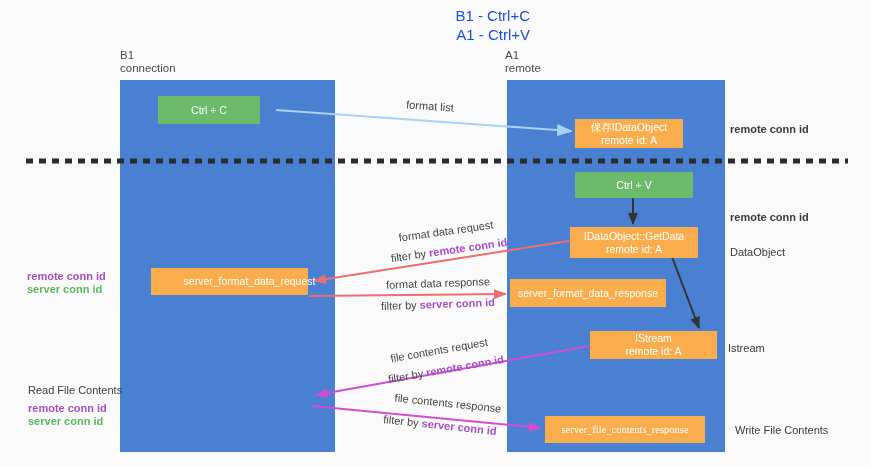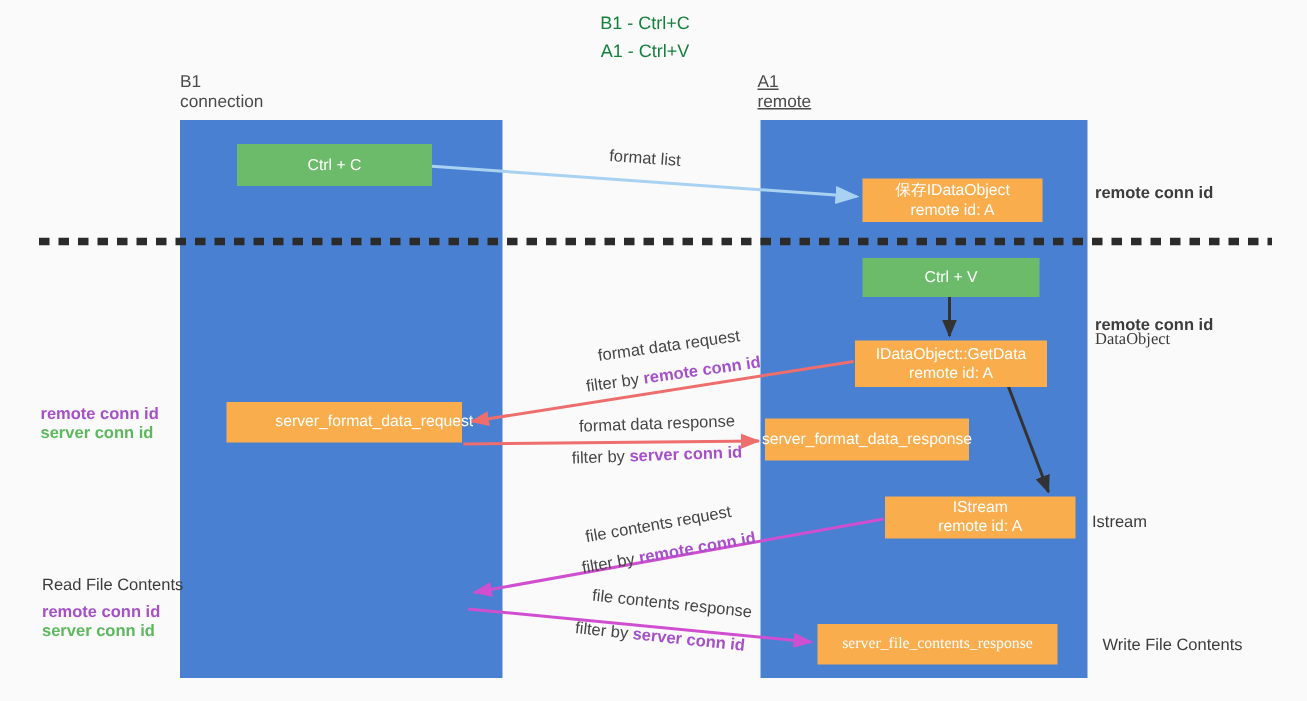--- a/index.html
+++ b/index.html
@@ -1,23 +1,23 @@
 <!DOCTYPE html>
 <html><head>
 <meta charset="utf-8">
 <style>
   html,body{margin:0;padding:0;background:#fafafa;font-family:"Liberation Sans","DejaVu Sans",sans-serif;}
   .stage{position:relative;width:871px;height:467px;background:#fafafa;overflow:hidden;}
   .col{position:absolute;top:80px;height:372px;background:#4a80d2;z-index:1;}
   .col-left{left:120px;width:215px;}
   .col-right{left:507px;width:218px;}
-  .title{position:absolute;left:330px;top:6px;width:200px;text-align:center;color:#15803d;font-size:12px;line-height:19px;z-index:4;}
+  .title{position:absolute;left:330px;top:6px;width:200px;text-align:right;color:#1d4ed8;font-size:15px;line-height:19px;z-index:4;}
   .col-header{position:absolute;top:49px;color:#4a4a4a;font-size:11.5px;line-height:13px;z-index:4;}
   .hdr-left{left:120px;width:195px;}
-  .hdr-right{left:505px;width:222px;text-decoration:underline;}
+  .hdr-right{left:505px;width:222px;}
   svg.overlay{position:absolute;left:0;top:0;z-index:2;pointer-events:none;}
   .node{position:absolute;z-index:3;display:flex;flex-direction:column;align-items:center;justify-content:center;
         color:#fff;font-size:10.5px;line-height:13px;text-align:center;box-sizing:border-box;}
   .green{background:#6cbb6b;}
   .orange{background:#f9ad4d;}
   .alabel{position:absolute;z-index:4;font-size:11px;color:#454545;white-space:nowrap;}
   .rot{transform-origin:center;}
   .purple{color:#a550c8;font-weight:bold;}
   .greentx{color:#5cb85c;font-weight:bold;}
   .side{position:absolute;z-index:4;font-size:11px;white-space:nowrap;color:#3c3c3c;}
@@ -72,43 +72,43 @@
 
     <line x1="569" y1="241" x2="314" y2="281" stroke="#ee6d6d" stroke-width="2" marker-end="url(#mRed)"></line>
 
     <line x1="309" y1="296" x2="506" y2="294" stroke="#ee6d6d" stroke-width="2" marker-end="url(#mRed)"></line>
 
     <line x1="589" y1="346" x2="316" y2="395" stroke="#cf4fd0" stroke-width="2" marker-end="url(#mMag)"></line>
 
     <line x1="312" y1="406" x2="541" y2="428" stroke="#cf4fd0" stroke-width="2" marker-end="url(#mMag)"></line>
   </svg>
 
-  <div class="node green" style="left:158px;top:96px;width:130px;height:28px;">
+  <div class="node green" style="left:158px;top:96px;width:102px;height:28px;">
     <div>Ctrl + C</div>
   </div>
 
-  <div class="node orange" style="left:575px;top:119px;width:120px;height:29px;">
+  <div class="node orange" style="left:575px;top:119px;width:108px;height:29px;">
     <div>保存IDataObject</div>
     <div>remote id: A</div>
   </div>
 
   <div class="node green" style="left:575px;top:172px;width:118px;height:26px;">
     <div>Ctrl + V</div>
   </div>
 
   <div class="node orange" style="left:570px;top:227px;width:128px;height:31px;">
     <div>IDataObject::GetData</div>
     <div>remote id: A</div>
   </div>
 
   <div class="node orange" style="left:151px;top:268px;width:157px;height:27px;padding-left:40px;">
     <div>server_format_data_request</div>
   </div>
 
-  <div class="node orange" style="left:510px;top:279px;width:136px;height:28px;text-align:right;">
+  <div class="node orange" style="left:510px;top:279px;width:156px;height:28px;text-align:right;">
     <div>server_format_data_response</div>
   </div>
 
   <div class="node orange" style="left:590px;top:331px;width:127px;height:28px;">
     <div>IStream</div>
     <div>remote id: A</div>
   </div>
 
 
   <div class="node orange" style="left:545px;top:416px;width:160px;height:27px;font-family:Liberation Serif, serif;">
@@ -136,21 +136,21 @@
   </div>
 
   <div class="alabel rot" style="left:448px;top:403px;transform:translate(-50%,-50%) rotate(6deg);">file contents response</div>
   <div class="alabel rot" style="left:440px;top:425px;transform:translate(-50%,-50%) rotate(6deg);">
     <span>filter by</span>
     <span class="purple">server conn id</span>
   </div>
 
   <div class="side purple" style="left:730px;top:123px;">remote conn id</div>
   <div class="side purple" style="left:730px;top:211px;">remote conn id</div>
-  <div class="side" style="left:730px;top:220px;font-family:Liberation Serif, serif;">DataObject</div>
+  <div class="side" style="left:730px;top:246px;">DataObject</div>
   <div class="side" style="left:728px;top:342px;">Istream</div>
   <div class="side" style="left:735px;top:424px;">Write File Contents</div>
 
   <div class="side conn-stack" style="left:27px;top:270px;">
     <div class="purple">remote conn id</div>
     <div class="greentx">server conn id</div>
   </div>
 
   <div class="side conn-stack" style="left:28px;top:384px;">
     <div>Read File Contents</div>

